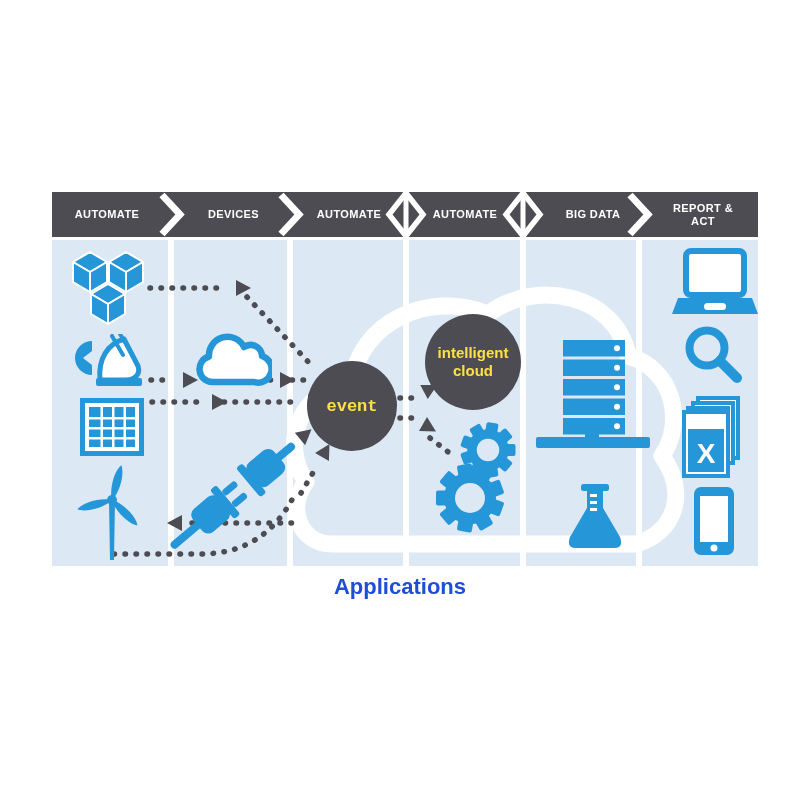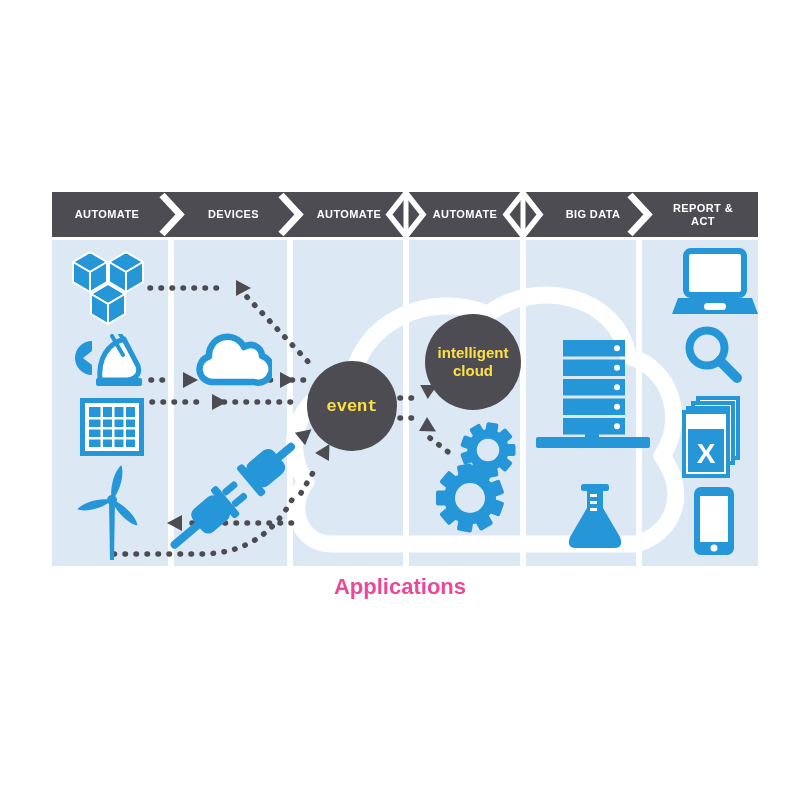--- a/index.html
+++ b/index.html
@@ -14,21 +14,21 @@
   .hlabel{position:absolute;top:0;height:45px;display:flex;align-items:center;justify-content:center;
           color:#ffffff;font-weight:bold;font-size:11px;letter-spacing:.4px;text-align:center;
           line-height:1.15;z-index:3;}
   .hlabel span{display:block;}
   .node{position:absolute;border-radius:50%;background:#4d4c53;color:#fde047;display:flex;
         align-items:center;justify-content:center;font-weight:bold;text-align:center;z-index:3;}
   #event-node{left:255px;top:169px;width:90px;height:90px;font-size:17px;font-family:Liberation Mono, monospace;}
   #ic-node{left:373px;top:122px;width:96px;height:96px;font-size:15px;}
   #ic-node span{width:74px;line-height:1.2;}
   .caption{position:absolute;left:0;right:0;top:574px;text-align:center;
-           font-size:22px;font-weight:bold;color:#ec4899;z-index:4;}
+           font-size:22px;font-weight:bold;color:#1d4ed8;z-index:4;}
   svg text{font-family:"Liberation Sans",sans-serif;}
 </style>
 </head>
 <body>
 
 <div class="page">
   <div class="diagram">
 
     <div class="col" style="left:0;width:116px"></div>
     <div class="col" style="left:122px;width:113px"></div>

